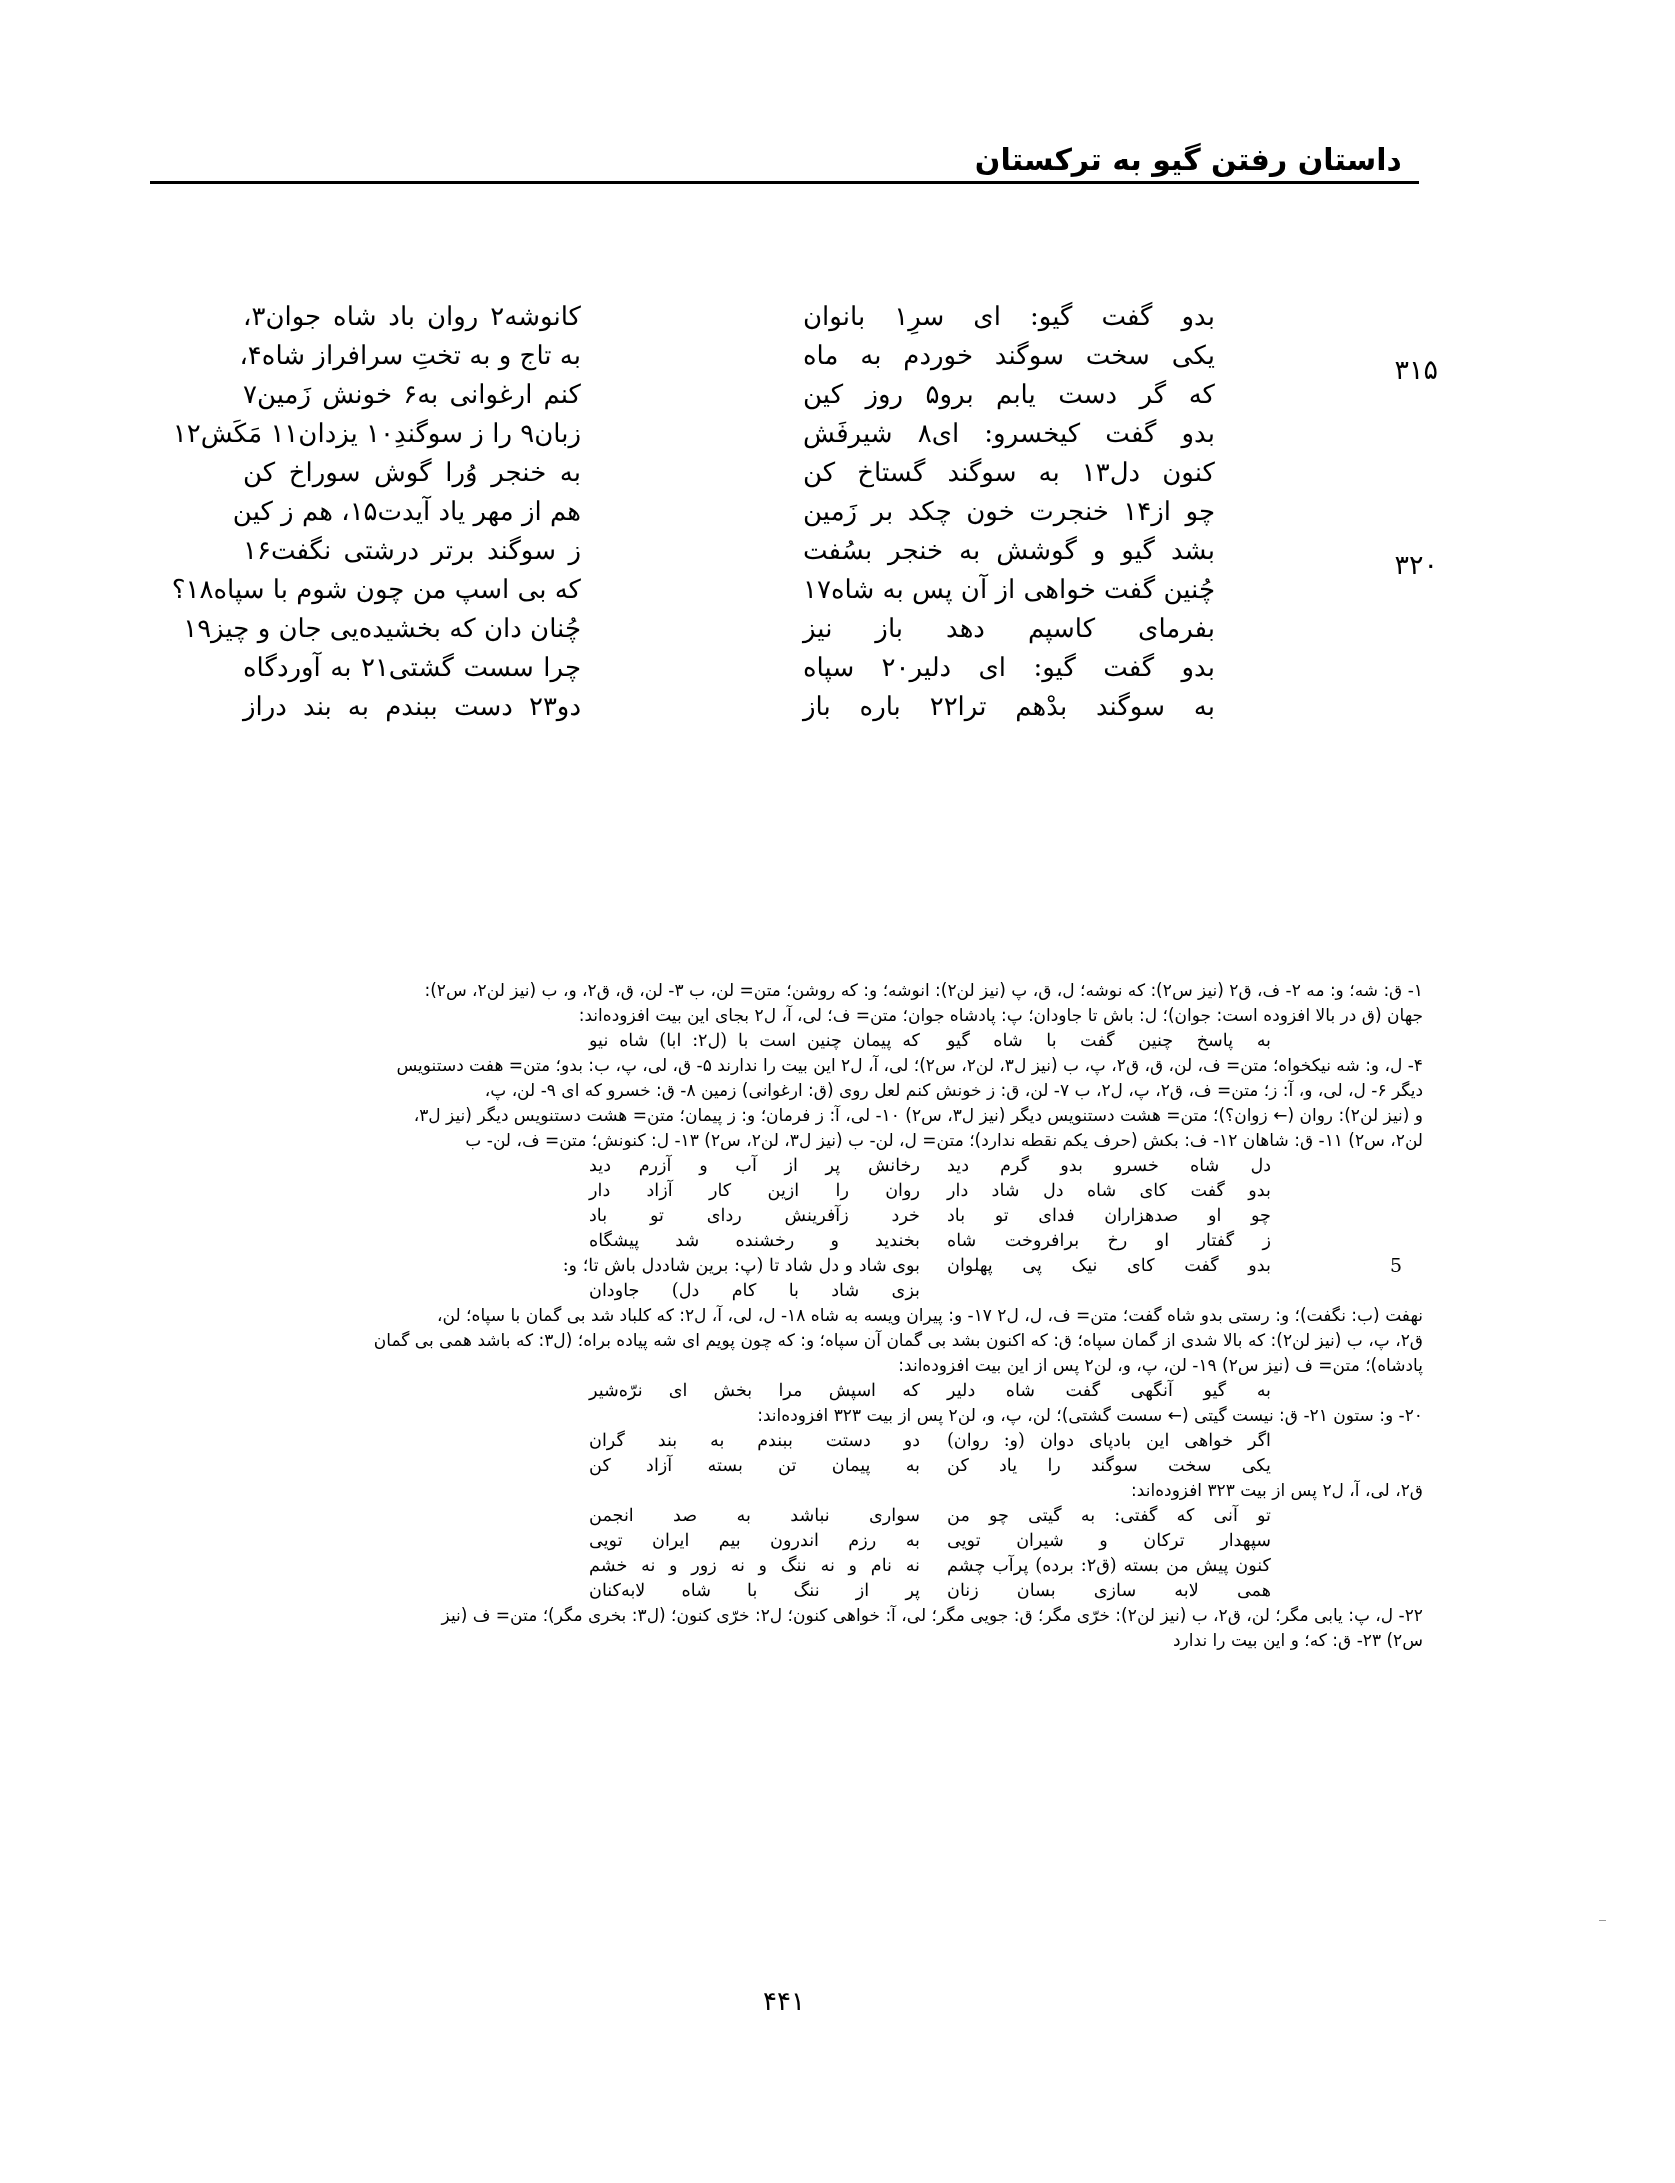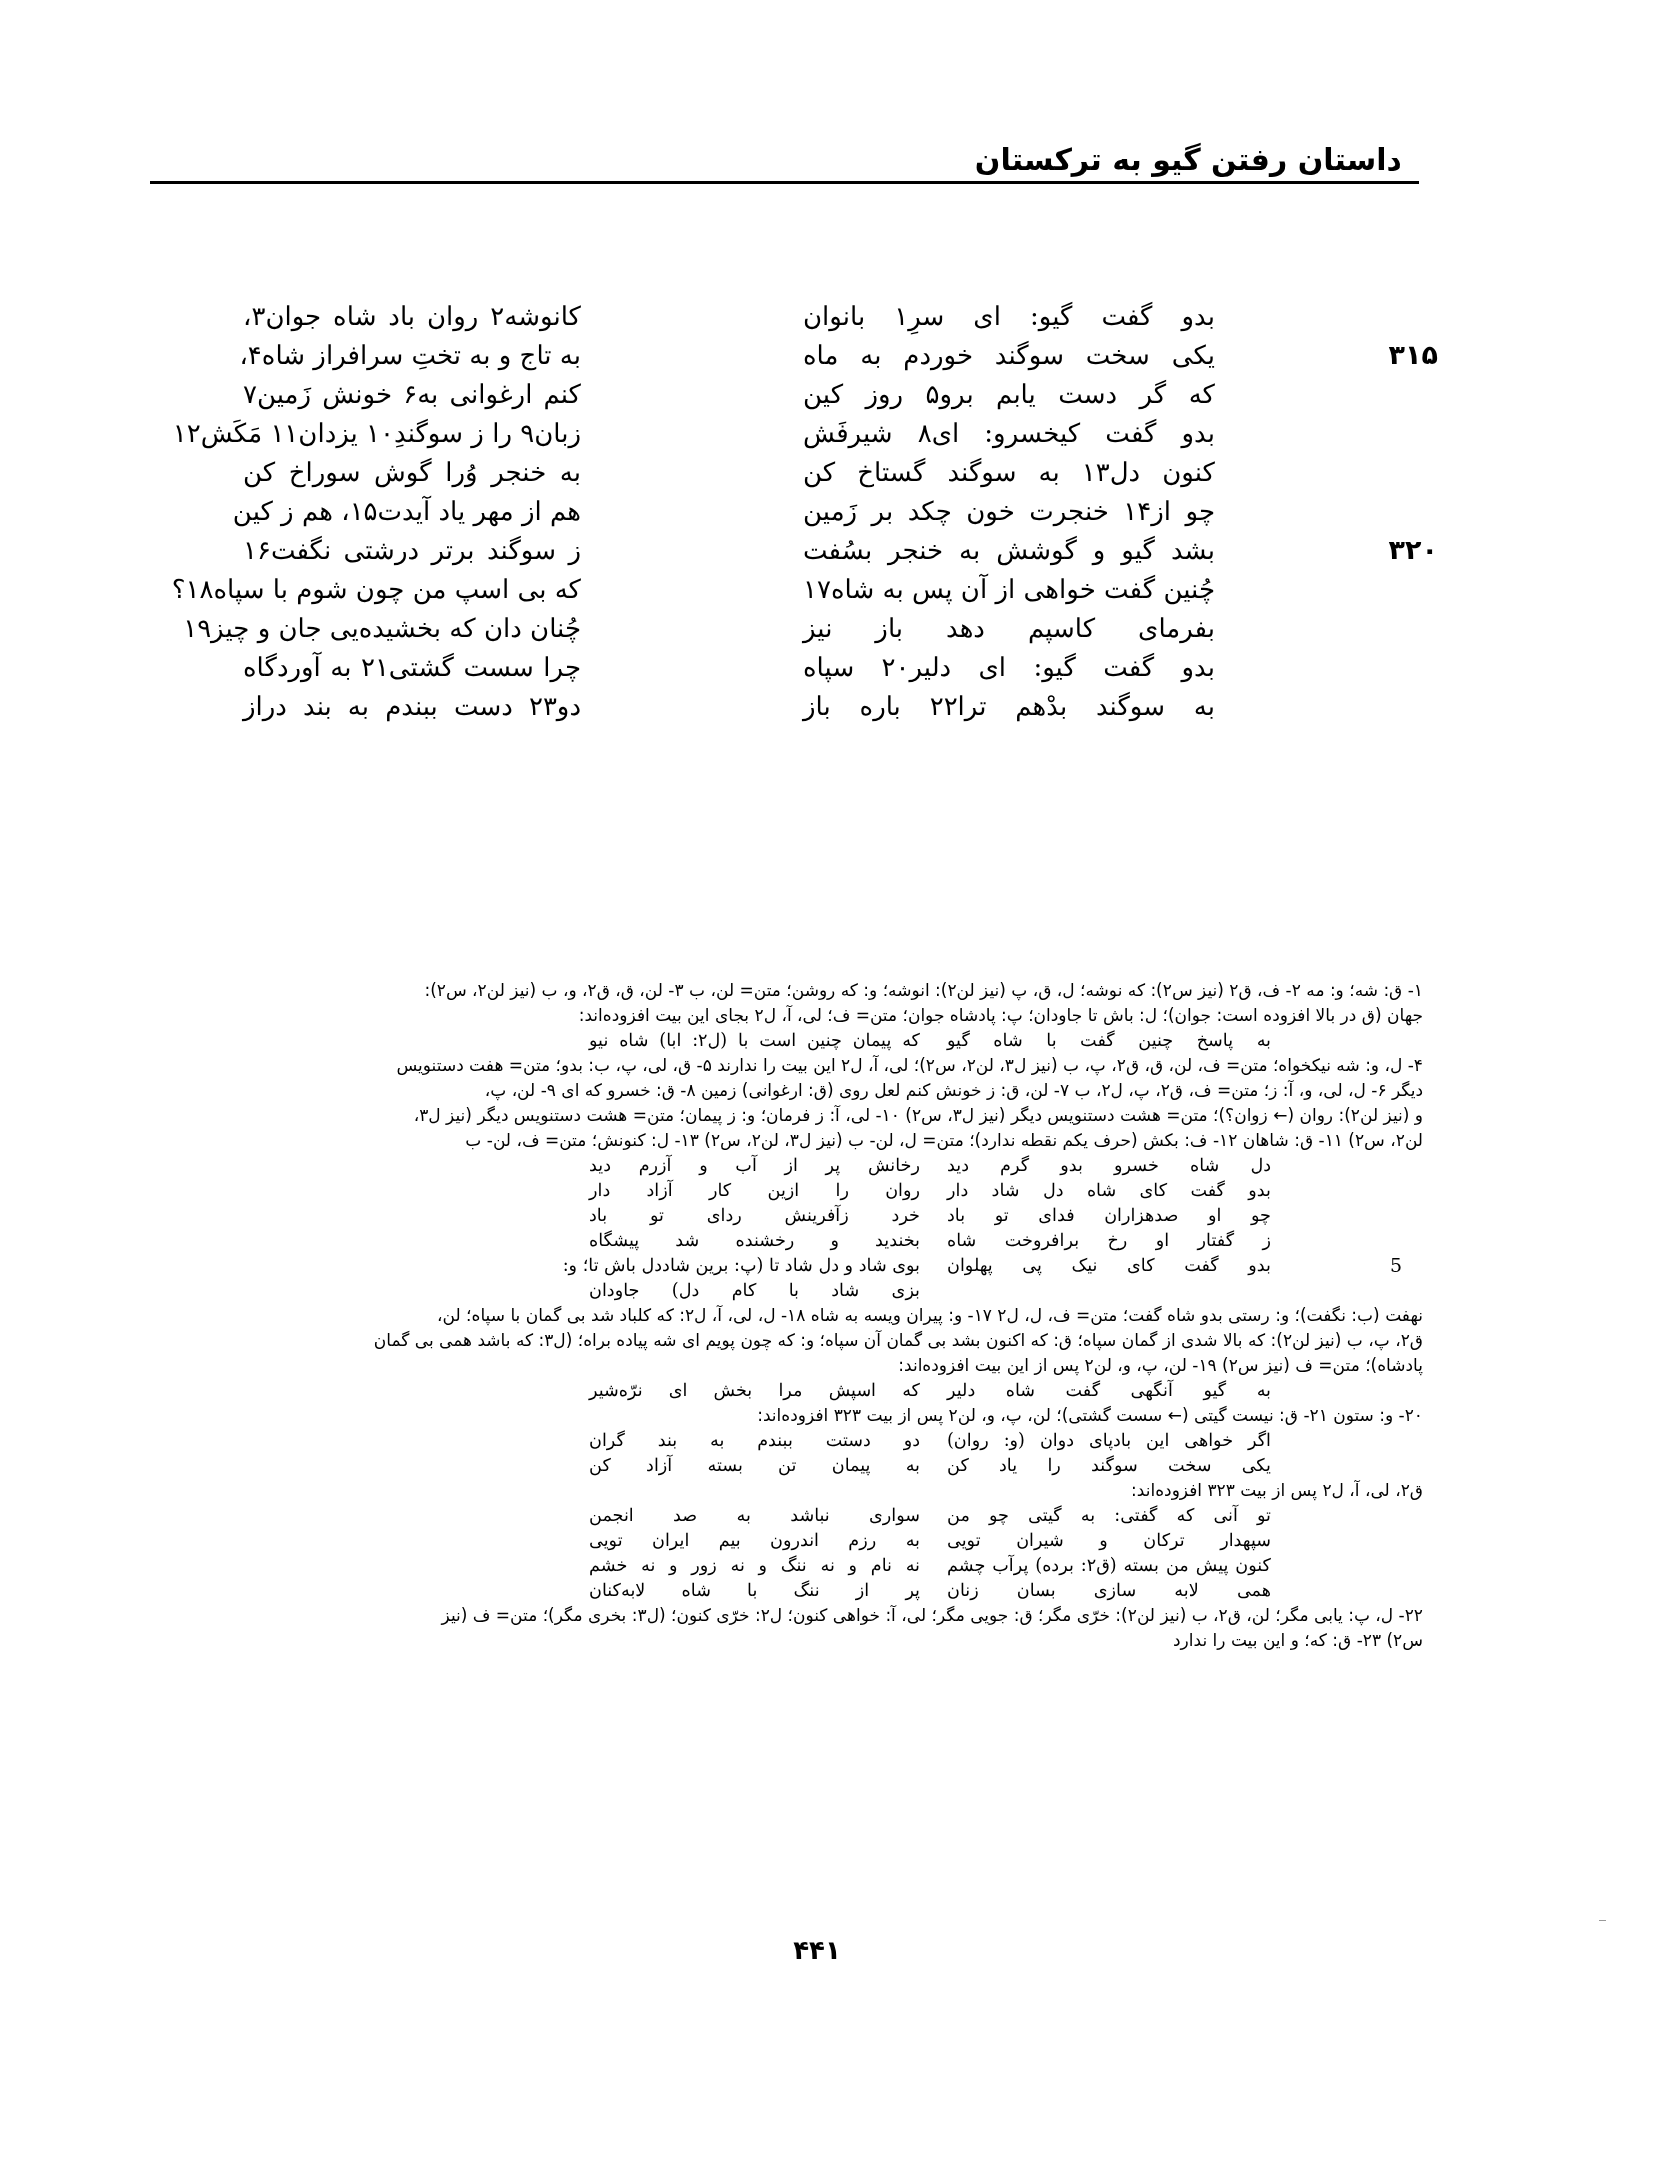--- a/index.html
+++ b/index.html
@@ -25,22 +25,22 @@
     position: relative; height: 39px;
     font-family: "DejaVu Serif", serif; font-size: 26px; line-height: 38px;
   }
   .hemi {
     position: absolute; top: 0; direction: rtl; white-space: nowrap;
     text-align: justify; text-align-last: justify;
   }
   .hemi.right { right: 223px; width: 412px; }
   .hemi.left  { right: 857px; width: 338px; }
   .verse-num {
-    position: absolute; right: 0; top: 0; width: 88px; text-align: right;
-    direction: rtl; font-size: 27px; font-family: "DejaVu Sans", sans-serif; font-weight: bold;
+    position: absolute; right: 0; top: 15px; width: 88px; text-align: right;
+    direction: rtl; font-size: 27px; font-family: "DejaVu Sans", sans-serif;
   }
   .notes {
     position: absolute; left: 154px; top: 978px; width: 1269px;
     font-family: "DejaVu Sans", sans-serif; font-size: 17px; line-height: 25px;
     direction: rtl; text-align: justify;
   }
   .note-line { white-space: nowrap; overflow: hidden; }
   .sub-verse {
     position: relative; height: 25px;
     font-family: "DejaVu Serif", serif; font-size: 17.6px; line-height: 25px;
@@ -48,22 +48,22 @@
   .sub-verse .sh {
     position: absolute; top: 0; direction: rtl; white-space: nowrap;
     text-align: justify; text-align-last: justify;
   }
   .sub-verse .sh.r { right: 152px; width: 324px; }
   .sub-verse .sh.l { right: 503px; width: 331px; }
   .sub-verse .sn {
     position: absolute; right: 0; width: 54px; text-align: center; font-size: 19px; direction: ltr;
   }
   .page-number {
-    position: absolute; left: 763px; top: 1935px; width: 108px; text-align: center;
-    font-family: "DejaVu Sans", sans-serif; font-weight: bold; font-size: 26px; direction: rtl;
+    position: absolute; left: 763px; top: 1986px; width: 108px; text-align: left;
+    font-family: "DejaVu Sans", sans-serif; font-weight: normal; font-size: 26px; direction: rtl;
   }
   .margin-mark {
     position: absolute; left: 1599px; top: 1920px; width: 6.8px; height: 1.4px; background: #999;
   }
 </style>
 </head>
 <body>
 
 <div class="header">
   <div class="header-title">داستان رفتن گیو به ترکستان</div>

